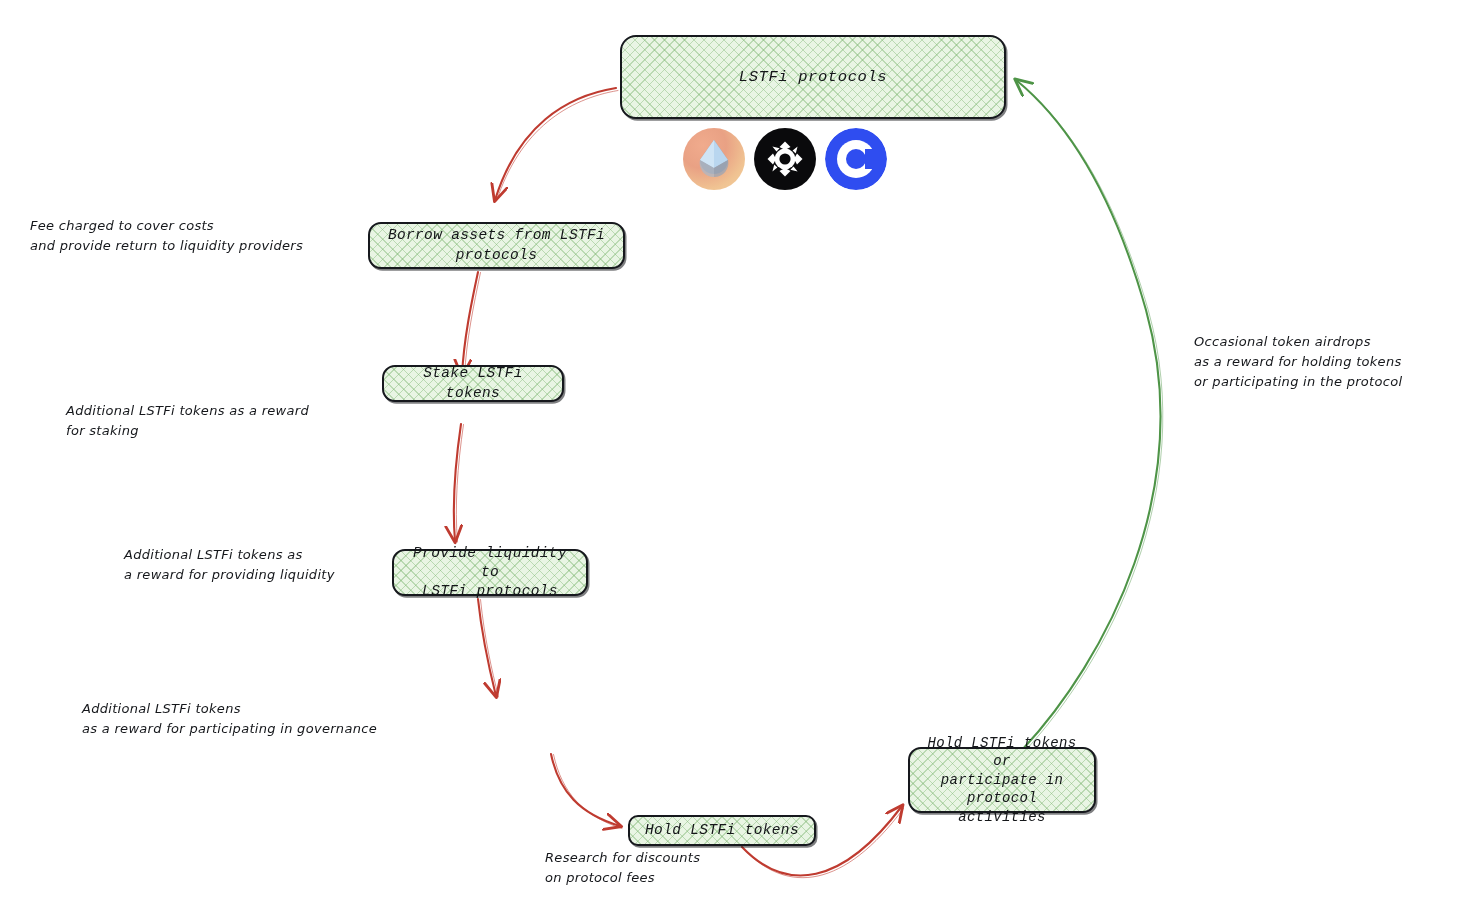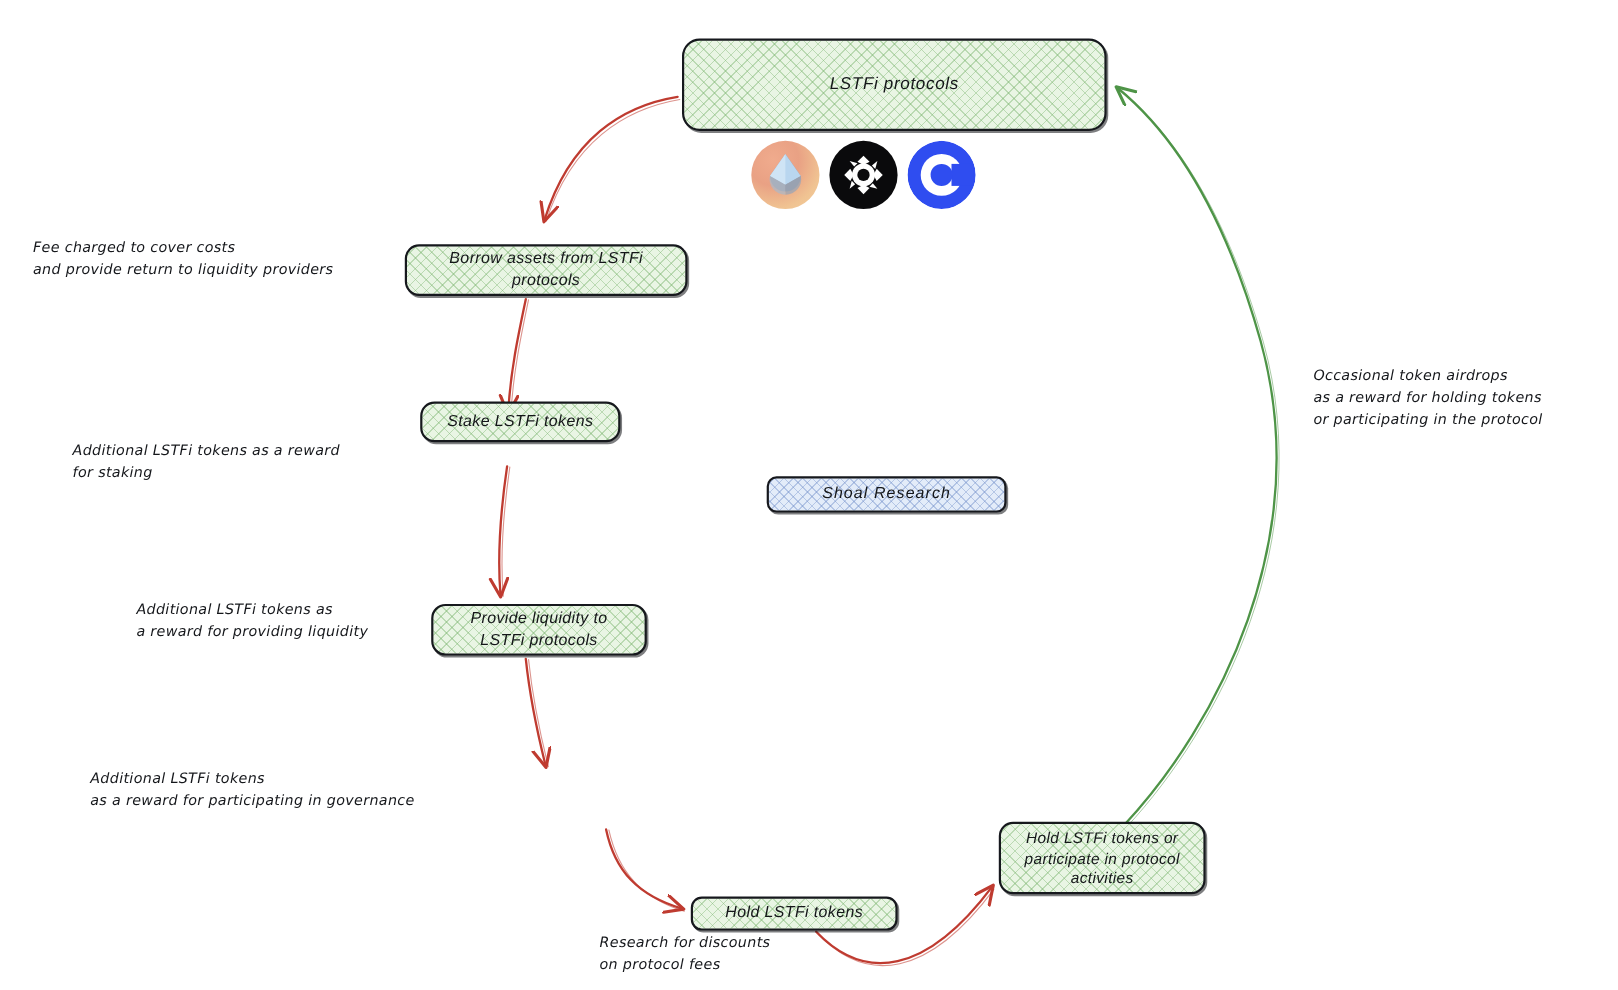--- a/index.html
+++ b/index.html
@@ -43,21 +43,21 @@
     justify-content: center;
     text-align: center;
     padding: 4px 10px;
     background-color: #e9f5e4;
     background-image:
       repeating-linear-gradient(45deg,  rgba(122,180,110,.42) 0 1px, rgba(122,180,110,0) 1px 7px),
       repeating-linear-gradient(-45deg, rgba(122,180,110,.42) 0 1px, rgba(122,180,110,0) 1px 7px);
     box-shadow: 1.5px 1.8px 0 rgba(20,22,26,.55);
   }
   .node .node-label {
-    font-family: Liberation Sans, sans-serif;
+    font-family: Liberation Mono, monospace;
     font-size: 14.5px;
     font-style: italic;
     line-height: 1.32;
     letter-spacing: .35px;
     color: #141619;
     white-space: pre-line;
   }
 
   #node-lstfi-protocols { left: 620px; top: 35px;  width: 386px; height: 84px; border-radius: 16px; }
   #node-lstfi-protocols .node-label { font-size: 15.5px; letter-spacing: .6px; }
@@ -220,23 +220,20 @@
   <div class="node" id="node-hold-tokens">
     <span class="node-label">Hold LSTFi tokens</span>
   </div>
 
   <div class="node" id="node-hold-or-participate">
     <span class="node-label">Hold LSTFi tokens or
 participate in protocol
 activities</span>
   </div>
 
-  <div class="node" id="node-shoal-research">
-    <span class="node-label">Shoal Research</span>
-  </div>
 
   <div id="protocol-logos">
 
     <div class="logo" id="logo-lido">
       <svg class="drop" viewBox="0 0 34 40" xmlns="http://www.w3.org/2000/svg">
         <path d="M17 1 L31 21 A14 14 0 1 1 3 21 Z" fill="#8b95a8" opacity=".85"></path>
         <path d="M17 1 L31 21 L17 29 L3 21 Z" fill="#b9d6ef"></path>
         <path d="M17 1 L17 29 L3 21 Z" fill="#cfe4f5"></path>
         <path d="M17 29 L31 21 A14 14 0 0 1 17 38 Z" fill="#9aa6b6" opacity=".75"></path>
         <path d="M17 29 L3 21 A14 14 0 0 0 17 38 Z" fill="#adb8c6" opacity=".75"></path>

